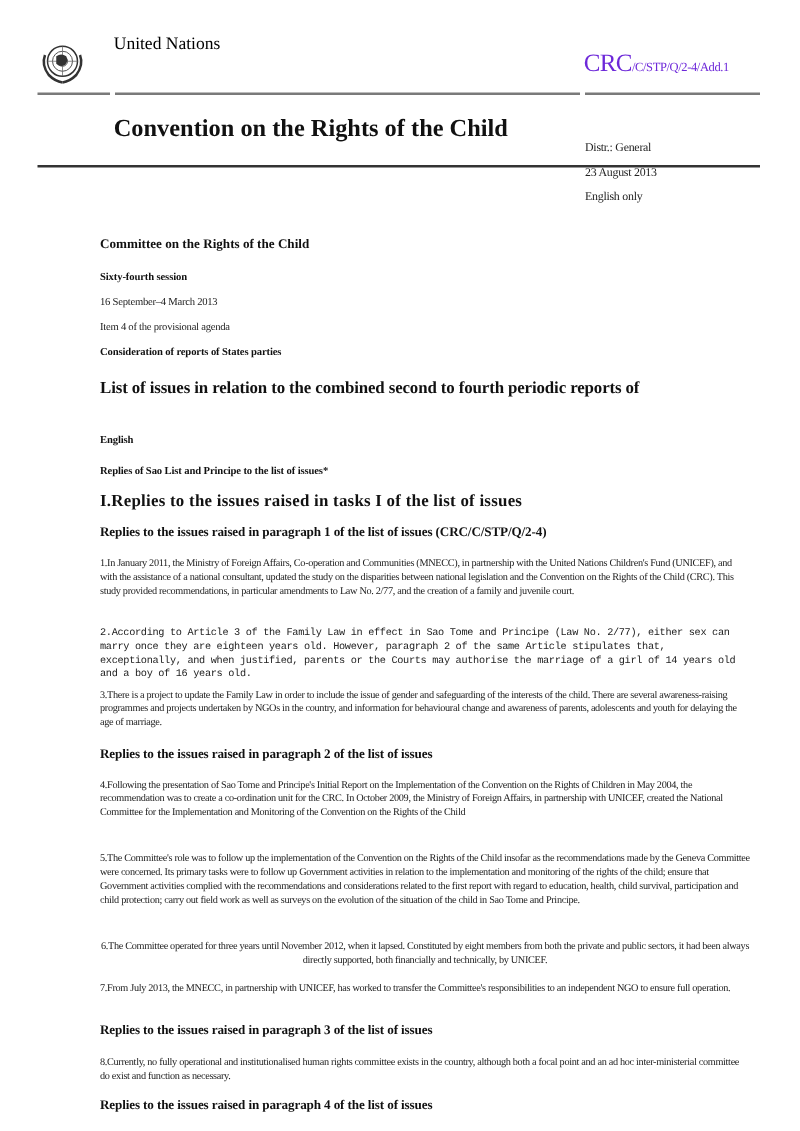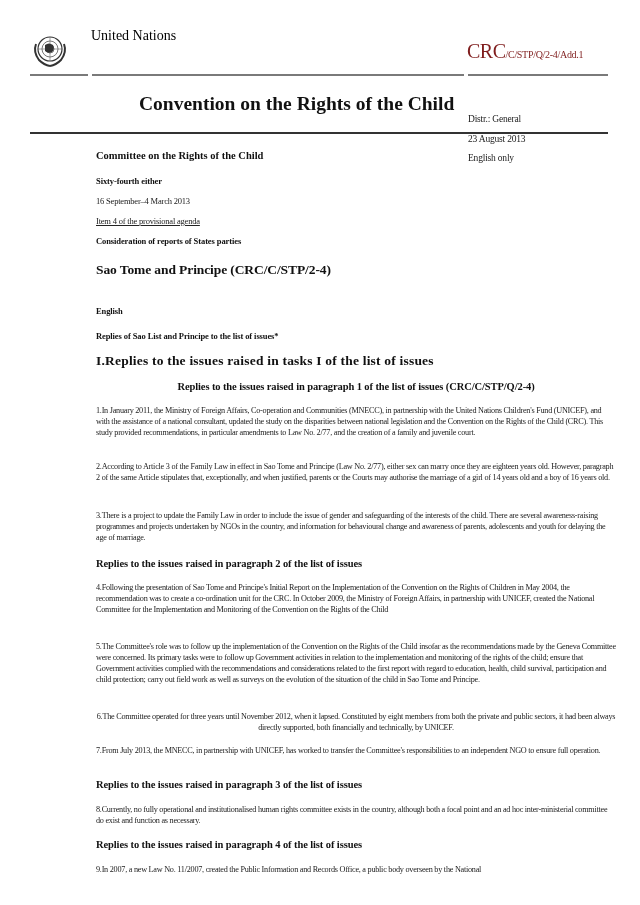--- a/index.html
+++ b/index.html
@@ -1,28 +1,28 @@
 <!DOCTYPE html>
 <html><head>
 <meta charset="utf-8">
 <style>
   html, body { margin:0; padding:0; background:#ffffff; }
   body { width:640px; height:905px; position:relative; overflow:hidden; font-family:"Liberation Serif", "DejaVu Serif", serif; color:#111; }
   .abs { position:absolute; }
   .emblem { left:30px; top:30px; width:40px; height:40px; }
   .org { left:91px; top:28px; font-size:14px; color:#000000; }
-  .symbol { left:467px; top:40px; font-size:20px; color:#7f1d1d; letter-spacing:-0.5px; }
+  .symbol { left:467px; top:40px; font-size:20px; color:#6d28d9; letter-spacing:-0.5px; }
   .symbol small { font-size:10px; letter-spacing:-0.3px; }
   .line-thin-a { left:30px; top:74px; width:58px; height:2px; background:#7a7a7a; }
   .line-thin-b { left:92px; top:74px; width:372px; height:2px; background:#7a7a7a; }
   .line-thin-c { left:468px; top:74px; width:140px; height:2px; background:#7a7a7a; }
   .line-thick { left:30px; top:132px; width:578px; height:2px; background:#333; }
   .meta { left:468px; font-size:9.5px; color:#222; letter-spacing:-0.2px;margin-top:33px; }
-  .conv-title { left:91px; top:93px; font-size:19.5px; font-weight:bold; color:#111;margin-left:48px; }
-  .body { left:96px; width:520px; }
+  .conv-title { left:91px; top:93px; font-size:19.5px; font-weight:bold; color:#111; }
+  .body { left:80px; width:520px;margin-top:40px; }
   .h-com { top:150px; font-size:10.5px; font-weight:bold; }
   .small { font-size:8.5px; letter-spacing:-0.2px; color:#222; }
   .small-b { font-size:8.5px; font-weight:bold; letter-spacing:-0.1px; }
   .big-title { font-size:13.5px; font-weight:bold; line-height:16px; letter-spacing:-0.1px; }
   .sec-title { font-size:13.5px; font-weight:bold; letter-spacing:0.2px; }
   .sub-title { font-size:10.5px; font-weight:bold; letter-spacing:-0.1px; }
   .para { font-size:8.2px; line-height:11px; color:#222; letter-spacing:-0.25px; text-align:left; }
 </style>
 </head>
 <body>
@@ -47,36 +47,36 @@
 <div class="abs line-thin-c"></div>
 
 <div class="abs conv-title">Convention on the Rights of the Child</div>
 <div class="abs meta" style="top:81px;">Distr.: General</div>
 <div class="abs meta" style="top:101px;">23 August 2013</div>
 <div class="abs meta" style="top:120px;">English only</div>
 
 <div class="abs line-thick"></div>
 
 <div class="abs body h-com">Committee on the Rights of the Child</div>
-<div class="abs body small-b" style="top:176px;">Sixty-fourth either</div>
+<div class="abs body small-b" style="top:176px;">Sixty-fourth session</div>
 <div class="abs body small" style="top:196px;">16 September–4 March 2013</div>
-<div class="abs body small" style="top:216px;text-decoration:underline;">Item 4 of the provisional agenda</div>
+<div class="abs body small" style="top:216px;">Item 4 of the provisional agenda</div>
 <div class="abs body small-b" style="top:236px;">Consideration of reports of States parties</div>
 
 <div class="abs body big-title" style="top:262px; width:540px;">
-  <div>Sao Tome and Principe (CRC/C/STP/2-4)</div>
+  <div>List of issues in relation to the combined second to fourth periodic reports of</div>
 </div>
 <div class="abs body small-b" style="top:306px;">English</div>
 <div class="abs body small-b" style="top:331px;">Replies of Sao List and Principe to the list of issues*</div>
 
 <div class="abs body sec-title" style="top:353px;">I.Replies to the issues raised in tasks I of the list of issues</div>
 
-<div class="abs body sub-title" style="top:381px;text-align:center;">Replies to the issues raised in paragraph 1 of the list of issues (CRC/C/STP/Q/2-4)</div>
+<div class="abs body sub-title" style="top:381px;">Replies to the issues raised in paragraph 1 of the list of issues (CRC/C/STP/Q/2-4)</div>
 <div class="abs body para" style="top:405px;">1.In January 2011, the Ministry of Foreign Affairs, Co-operation and Communities (MNECC), in partnership with the United Nations Children's Fund (UNICEF), and with the assistance of a national consultant, updated the study on the disparities between national legislation and the Convention on the Rights of the Child (CRC). This study provided recommendations, in particular amendments to Law No. 2/77, and the creation of a family and juvenile court.</div>
-<div class="abs body para" style="top:461px;">2.According to Article 3 of the Family Law in effect in Sao Tome and Principe (Law No. 2/77), either sex can marry once they are eighteen years old. However, paragraph 2 of the same Article stipulates that, exceptionally, and when justified, parents or the Courts may authorise the marriage of a girl of 14 years old and a boy of 16 years old.</div>
+<div class="abs body para" style="top:461px;font-family:Liberation Mono, monospace;">2.According to Article 3 of the Family Law in effect in Sao Tome and Principe (Law No. 2/77), either sex can marry once they are eighteen years old. However, paragraph 2 of the same Article stipulates that, exceptionally, and when justified, parents or the Courts may authorise the marriage of a girl of 14 years old and a boy of 16 years old.</div>
 <div class="abs body para" style="top:510px;">3.There is a project to update the Family Law in order to include the issue of gender and safeguarding of the interests of the child. There are several awareness-raising programmes and projects undertaken by NGOs in the country, and information for behavioural change and awareness of parents, adolescents and youth for delaying the age of marriage.</div>
 
 <div class="abs body sub-title" style="top:558px;">Replies to the issues raised in paragraph 2 of the list of issues</div>
 <div class="abs body para" style="top:582px;">4.Following the presentation of Sao Tome and Principe's Initial Report on the Implementation of the Convention on the Rights of Children in May 2004, the recommendation was to create a co-ordination unit for the CRC. In October 2009, the Ministry of Foreign Affairs, in partnership with UNICEF, created the National Committee for the Implementation and Monitoring of the Convention on the Rights of the Child</div>
 <div class="abs body para" style="top:641px;">5.The Committee's role was to follow up the implementation of the Convention on the Rights of the Child insofar as the recommendations made by the Geneva Committee were concerned. Its primary tasks were to follow up Government activities in relation to the implementation and monitoring of the rights of the child; ensure that Government activities complied with the recommendations and considerations related to the first report with regard to education, health, child survival, participation and child protection; carry out field work as well as surveys on the evolution of the situation of the child in Sao Tome and Principe.</div>
 <div class="abs body para" style="top:711px;text-align:center;">6.The Committee operated for three years until November 2012, when it lapsed. Constituted by eight members from both the private and public sectors, it had been always directly supported, both financially and technically, by UNICEF.</div>
 <div class="abs body para" style="top:745px;">7.From July 2013, the MNECC, in partnership with UNICEF, has worked to transfer the Committee's responsibilities to an independent NGO to ensure full operation.</div>
 
 <div class="abs body sub-title" style="top:779px;">Replies to the issues raised in paragraph 3 of the list of issues</div>
 <div class="abs body para" style="top:804px;">8.Currently, no fully operational and institutionalised human rights committee exists in the country, although both a focal point and an ad hoc inter-ministerial committee do exist and function as necessary.</div>

